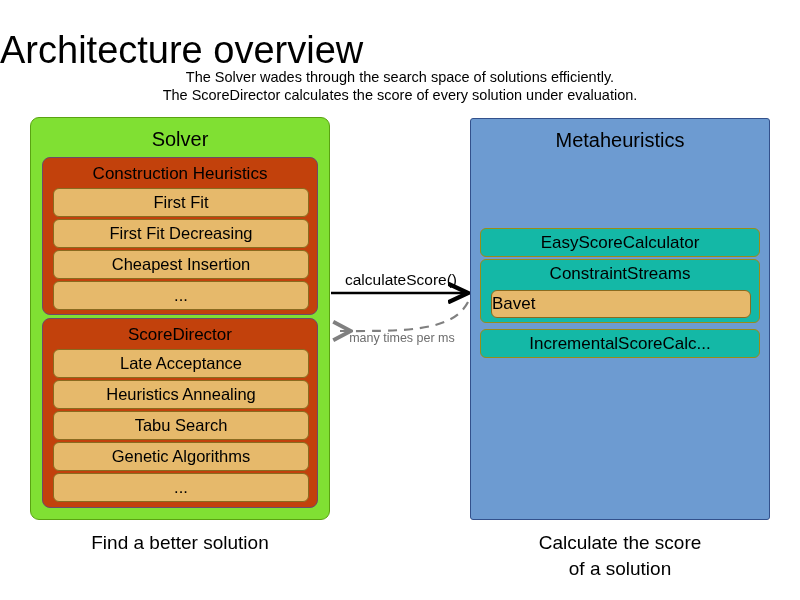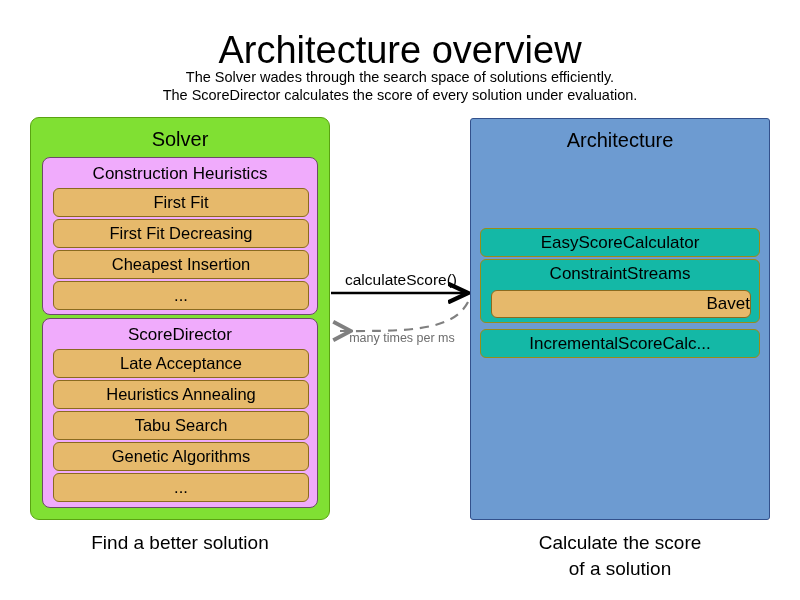--- a/index.html
+++ b/index.html
@@ -20,21 +20,21 @@
     width: 800px;
     height: 600px;
   }
 
   
   .title {
     position: absolute;
     left: 0;
     top: 28px;
     width: 800px;
-    text-align: center;
+    text-align: left;
     font-size: 38px;
     line-height: 44px;
     font-weight: normal;
     color: #000;
   }
   .subtitle {
     position: absolute;
     left: 0;
     width: 800px;
     text-align: center;
@@ -77,21 +77,21 @@
     text-align: center;
     font-size: 20px;
     line-height: 26px;
     color: #000;
   }
 
   
   .group {
     position: absolute;
     box-sizing: border-box;
-    background: #f0abfc;
+    background: #c2410c;
     border: 1.5px solid #6d4a69;
     border-radius: 8px;
     left: 42px;
     width: 276px;
   }
   .group-ch  { top: 157px; height: 158px; }
   .group-mh  { top: 318px; height: 190px; }
   .group-title {
     position: absolute;
     left: 0;
@@ -144,21 +144,21 @@
   .row-bavet {
     position: absolute;
     box-sizing: border-box;
     left: 10px;
     top: 30px;
     width: 260px;
     height: 28px;
     background: #E6B96B;
     border: 1.5px solid #8a6b1f;
     border-radius: 6px;
-    text-align: right;
+    text-align: left;
     font-size: 17px;
     line-height: 25px;
     color: #000;
   }
 
   
   #arrows {
     position: absolute;
     left: 0;
     top: 0;
@@ -223,21 +223,21 @@
   <div class="group group-mh">
     <div class="group-title">ScoreDirector</div>
     <div class="row-orange" style="top:30px">Late Acceptance</div>
     <div class="row-orange" style="top:61px">Heuristics Annealing</div>
     <div class="row-orange" style="top:92px">Tabu Search</div>
     <div class="row-orange" style="top:123px">Genetic Algorithms</div>
     <div class="row-orange" style="top:154px">...</div>
   </div>
 
   <div class="panel panel-scoredirector">
-    <div class="panel-title">Architecture</div>
+    <div class="panel-title">Metaheuristics</div>
   </div>
 
   <div class="row-yellow yellow-easy">
     <span class="yl-label">EasyScoreCalculator</span>
   </div>
 
   <div class="row-yellow yellow-cs">
     <span class="yl-label">ConstraintStreams</span>
     <div class="row-bavet">Bavet</div>
   </div>

